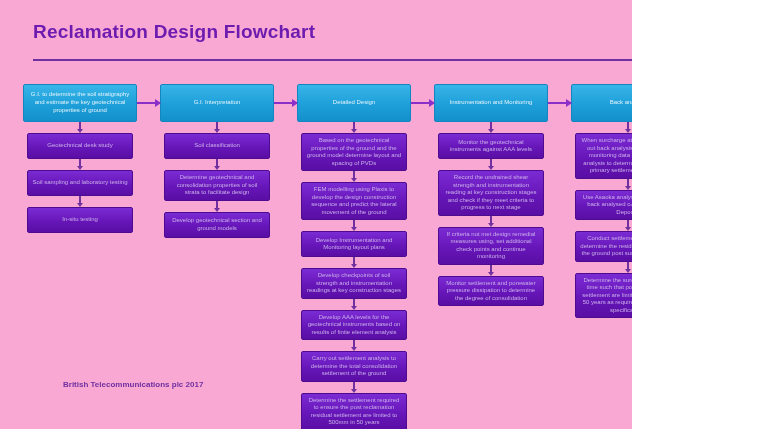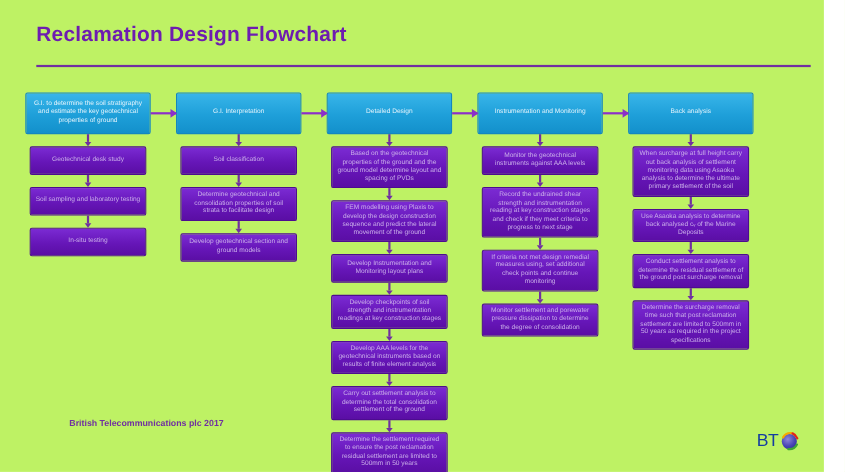--- a/index.html
+++ b/index.html
@@ -1,17 +1,17 @@
 <!DOCTYPE html>
 <html><head>
 <meta charset="utf-8">
 <style>
   html,body{margin:0;padding:0;background:#fff;}
   .page{
-    position:relative;width:749px;height:429px;background:#bef264;overflow:hidden;
+    position:relative;width:632px;height:429px;background:#f9a8d4;overflow:hidden;
     font-family:"Liberation Sans",sans-serif;
   }
   .page-title{
     position:absolute;left:33px;top:21px;margin:0;
     font-size:19px;font-weight:bold;color:#6e1cb0;letter-spacing:.2px;
   }
   .title-rule{
     position:absolute;left:33px;top:59px;width:704px;height:2px;background:#7030a0;
   }
   .flow{

